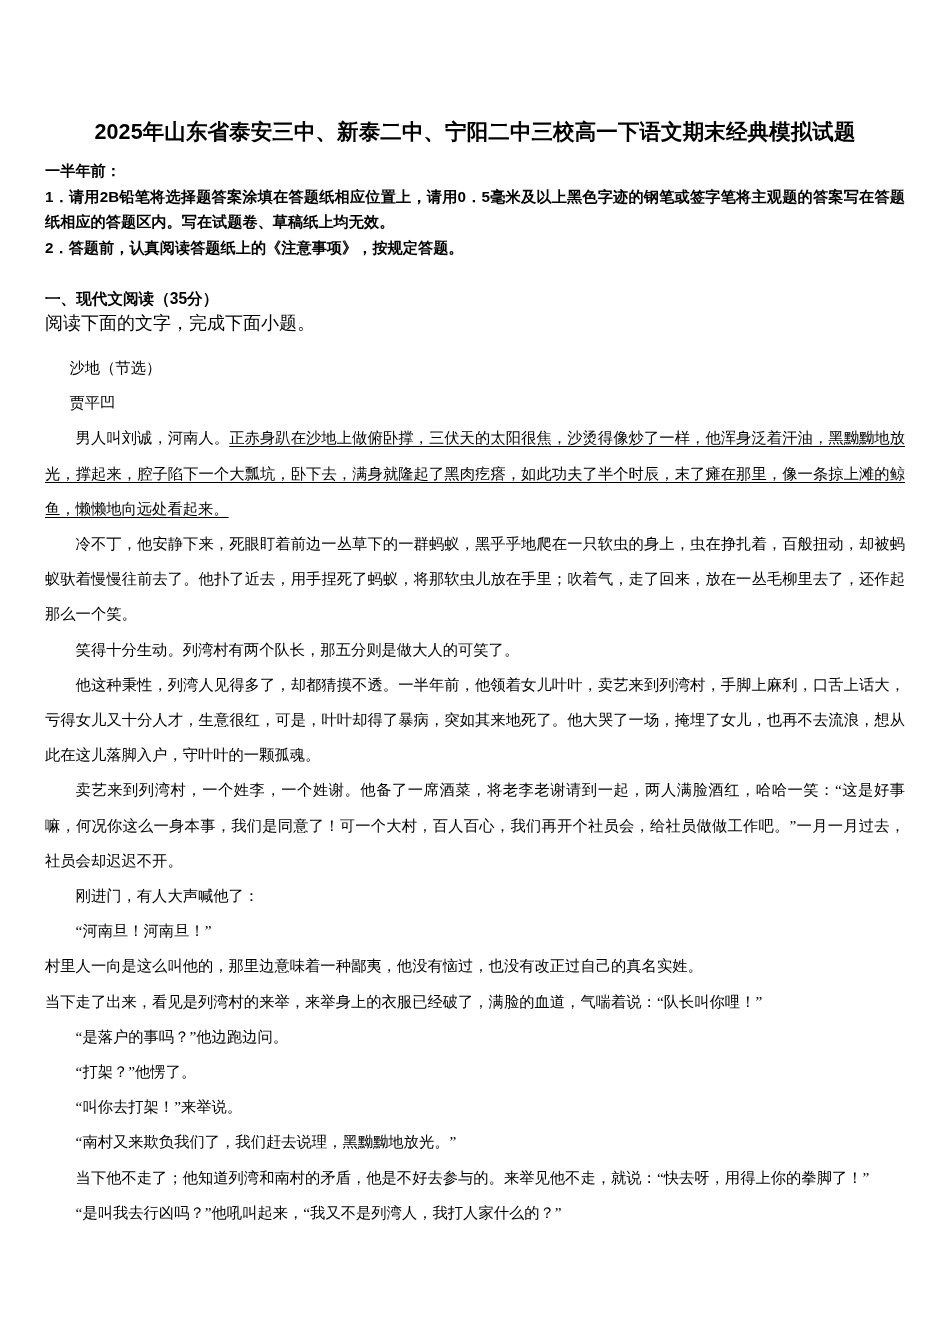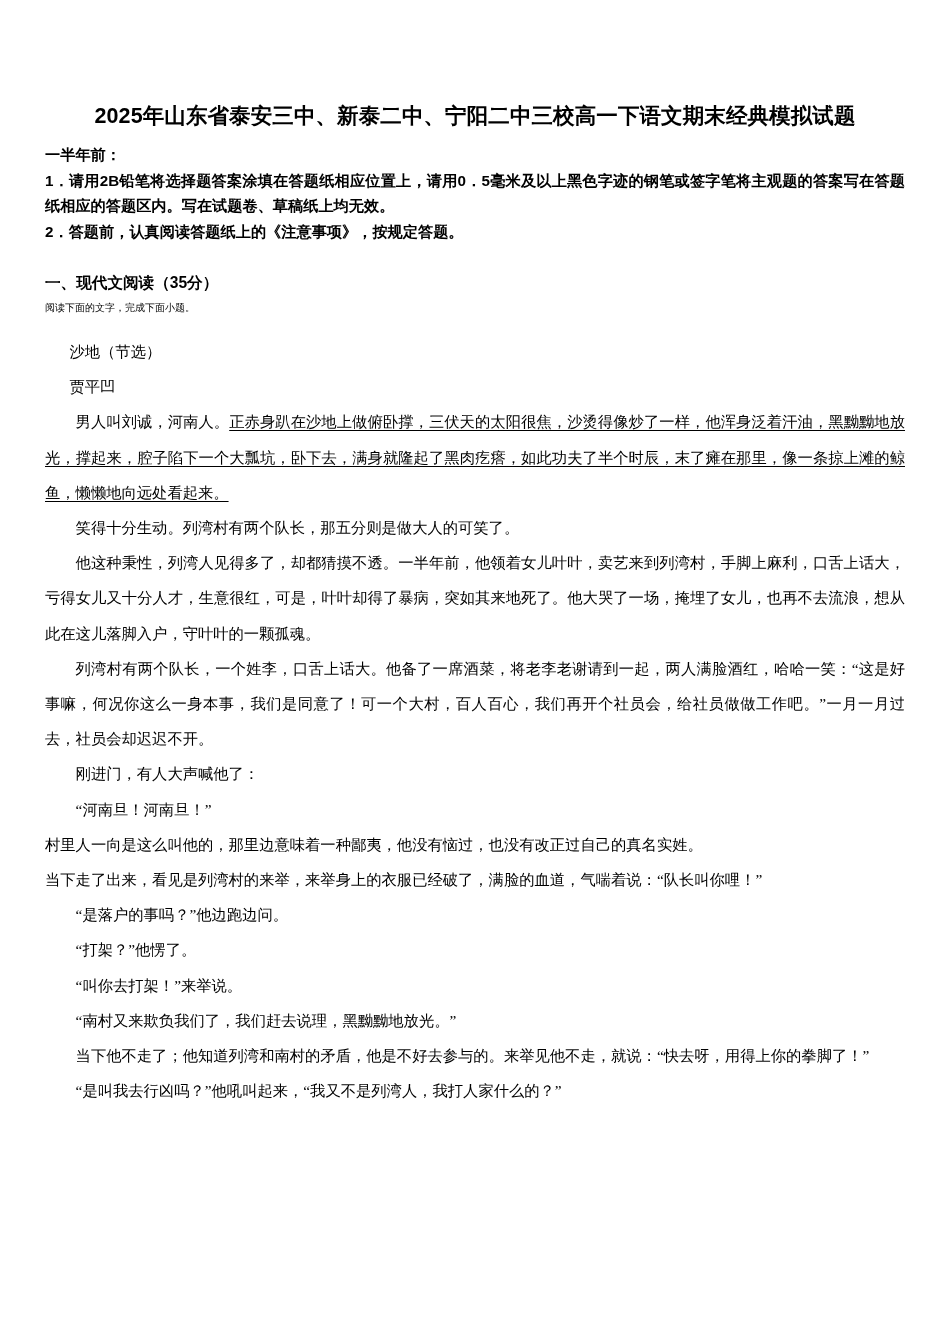--- a/index.html
+++ b/index.html
@@ -14,21 +14,21 @@
     font-family: "Liberation Serif", "DejaVu Serif", serif;
     color: #000000;
     -webkit-font-smoothing: antialiased;
   }
   .page {
     position: absolute;
     left: 0; top: 0;
     width: 950px;
     height: 1016px;
     box-sizing: border-box;
-    padding: 0 45px;
+    padding: 16px 45px;
   }
 
   
   .doc-title {
     margin: 0;
     padding-top: 101px;
     text-align: center;
     font-family: "Liberation Sans", "DejaVu Sans", sans-serif;
     font-weight: bold;
     font-size: 21.5px;
@@ -53,21 +53,21 @@
     margin: 0;
     padding-top: 26px;
     font-family: "Liberation Sans", "DejaVu Sans", sans-serif;
     font-weight: bold;
     font-size: 15.6px;
     line-height: 25px;
   }
   .section-intro {
     margin: 0;
     font-family: "Liberation Serif", "DejaVu Serif", serif;
-    font-size: 10px;
+    font-size: 18px;
     line-height: 25px;
   }
 
   
   .passage {
     margin-top: 14px;
     font-family: "Liberation Serif", "DejaVu Serif", serif;
     font-size: 15.3px;
     line-height: 35.2px;
     text-align: justify;
@@ -98,23 +98,24 @@
   <p class="section-intro">阅读下面的文字，完成下面小题。</p>
 
   <div class="passage">
 
     <p class="p-src">沙地（节选）</p>
 
     <p class="p-src">贾平凹</p>
 
     <div>
         <p class="p-indent"><span>男人叫刘诚，河南人。</span><span class="underlined">正赤身趴在沙地上做俯卧撑，三伏天的太阳很焦，沙烫得像炒了一样，他浑身泛着汗油，黑黝黝地放光，撑起来，腔子陷下一个大瓢坑，卧下去，满身就隆起了黑肉疙瘩，如此功夫了半个时辰，末了瘫在那里，像一条掠上滩的鲸鱼，懒懒地向远处看起来。</span></p>
+        <p class="p-indent">冷不丁，他安静下来，死眼盯着前边一丛草下的一群蚂蚁，黑乎乎地爬在一只软虫的身上，虫在挣扎着，百般扭动，却被蚂蚁驮着慢慢往前去了。他扑了近去，用手捏死了蚂蚁，将那软虫儿放在手里；吹着气，走了回来，放在一丛毛柳里去了，还作起那么一个笑。</p>
         <p class="p-indent">笑得十分生动。列湾村有两个队长，那五分则是做大人的可笑了。</p>
         <p class="p-indent">他这种秉性，列湾人见得多了，却都猜摸不透。一半年前，他领着女儿叶叶，卖艺来到列湾村，手脚上麻利，口舌上话大，亏得女儿又十分人才，生意很红，可是，叶叶却得了暴病，突如其来地死了。他大哭了一场，掩埋了女儿，也再不去流浪，想从此在这儿落脚入户，守叶叶的一颗孤魂。</p>
-        <p class="p-indent">列湾村有两个队长，一个姓李，口舌上话大。他备了一席酒菜，将老李老谢请到一起，两人满脸酒红，哈哈一笑：“这是好事嘛，何况你这么一身本事，我们是同意了！可一个大村，百人百心，我们再开个社员会，给社员做做工作吧。”一月一月过去，社员会却迟迟不开。</p>
+        <p class="p-indent">卖艺来到列湾村，一个姓李，一个姓谢。他备了一席酒菜，将老李老谢请到一起，两人满脸酒红，哈哈一笑：“这是好事嘛，何况你这么一身本事，我们是同意了！可一个大村，百人百心，我们再开个社员会，给社员做做工作吧。”一月一月过去，社员会却迟迟不开。</p>
         <p class="p-indent">刚进门，有人大声喊他了：</p>
         <p class="p-indent">“河南旦！河南旦！”</p>
         <p class="p-flush">村里人一向是这么叫他的，那里边意味着一种鄙夷，他没有恼过，也没有改正过自己的真名实姓。</p>
         <p class="p-flush">当下走了出来，看见是列湾村的来举，来举身上的衣服已经破了，满脸的血道，气喘着说：“队长叫你哩！”</p>
         <p class="p-indent">“是落户的事吗？”他边跑边问。</p>
         <p class="p-indent">“打架？”他愣了。</p>
         <p class="p-indent">“叫你去打架！”来举说。</p>
         <p class="p-indent">“南村又来欺负我们了，我们赶去说理，黑黝黝地放光。”</p>
         <p class="p-indent">当下他不走了；他知道列湾和南村的矛盾，他是不好去参与的。来举见他不走，就说：“快去呀，用得上你的拳脚了！”</p>
         <p class="p-indent">“是叫我去行凶吗？”他吼叫起来，“我又不是列湾人，我打人家什么的？”</p>

